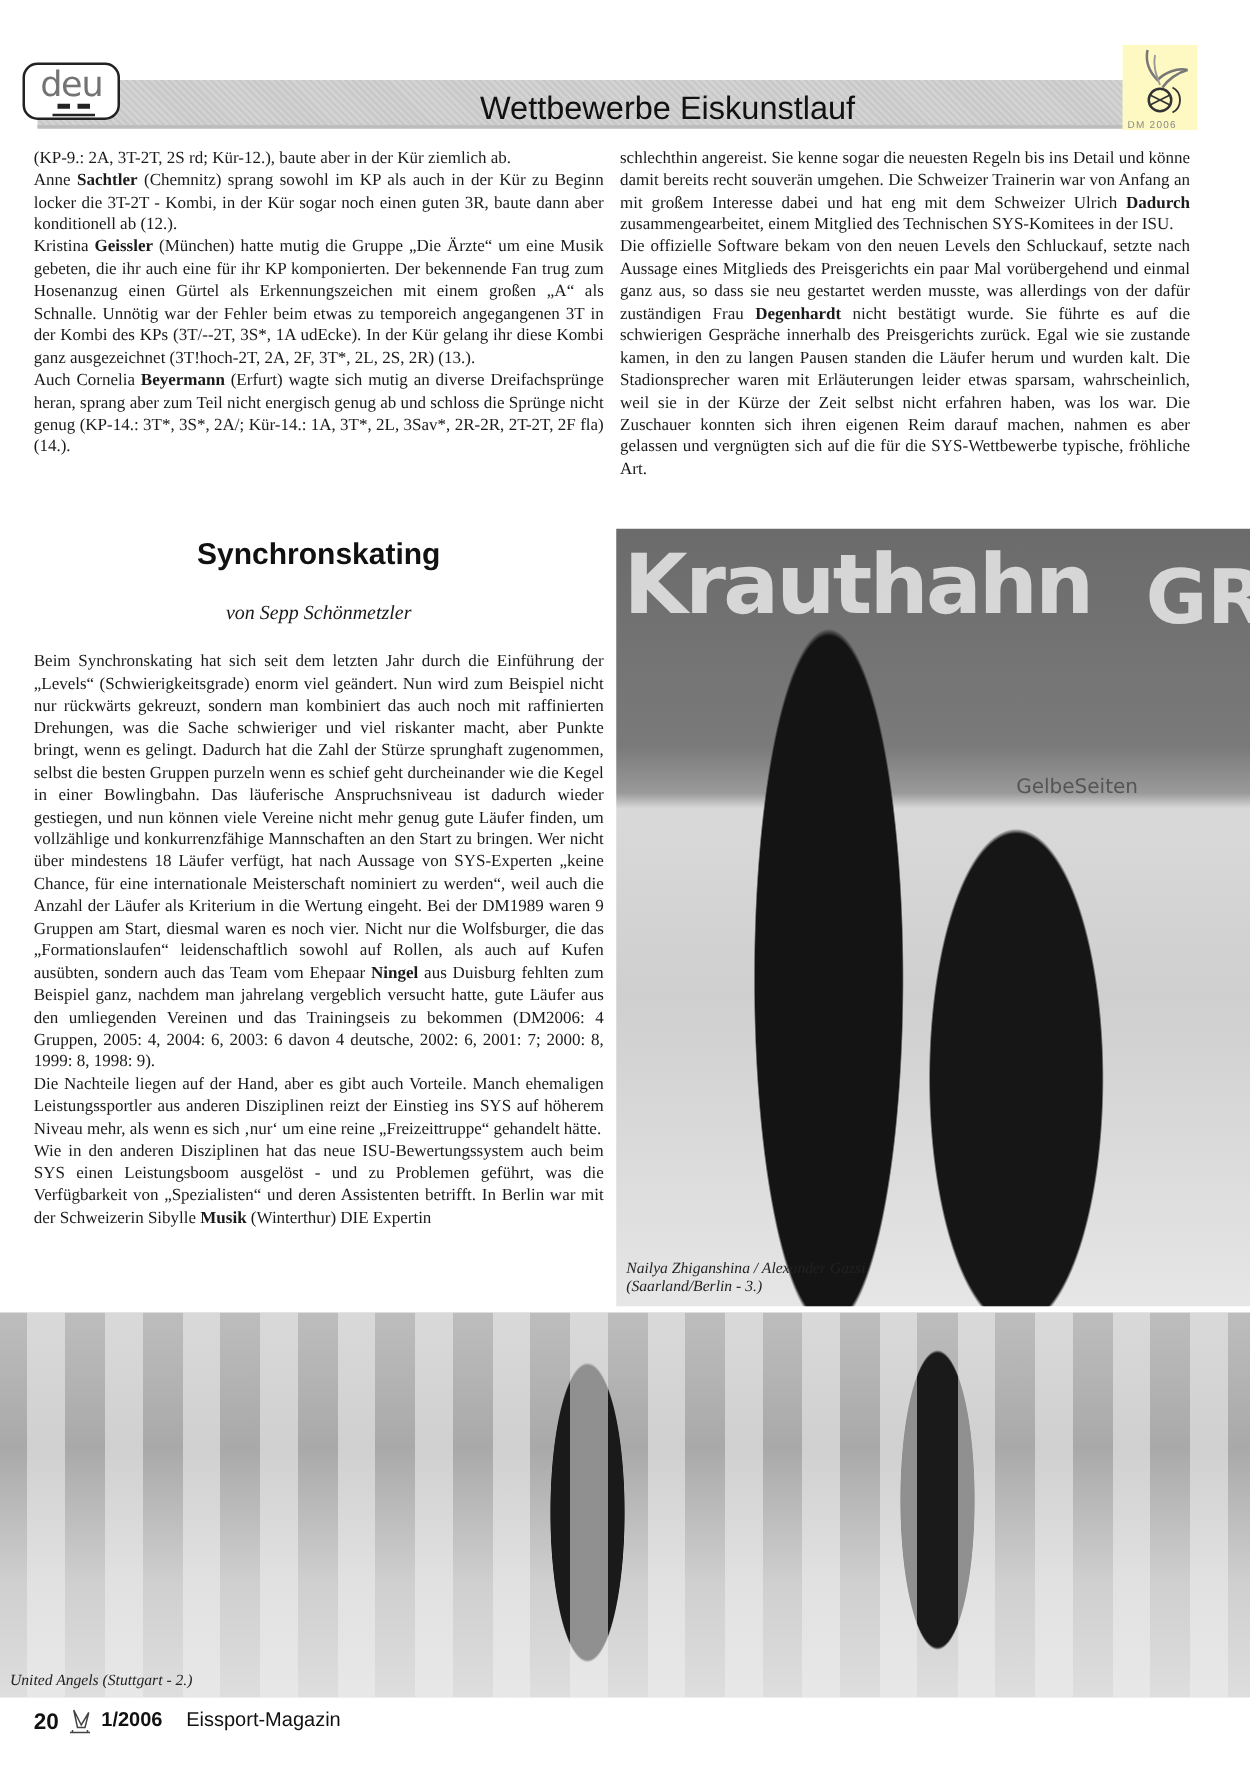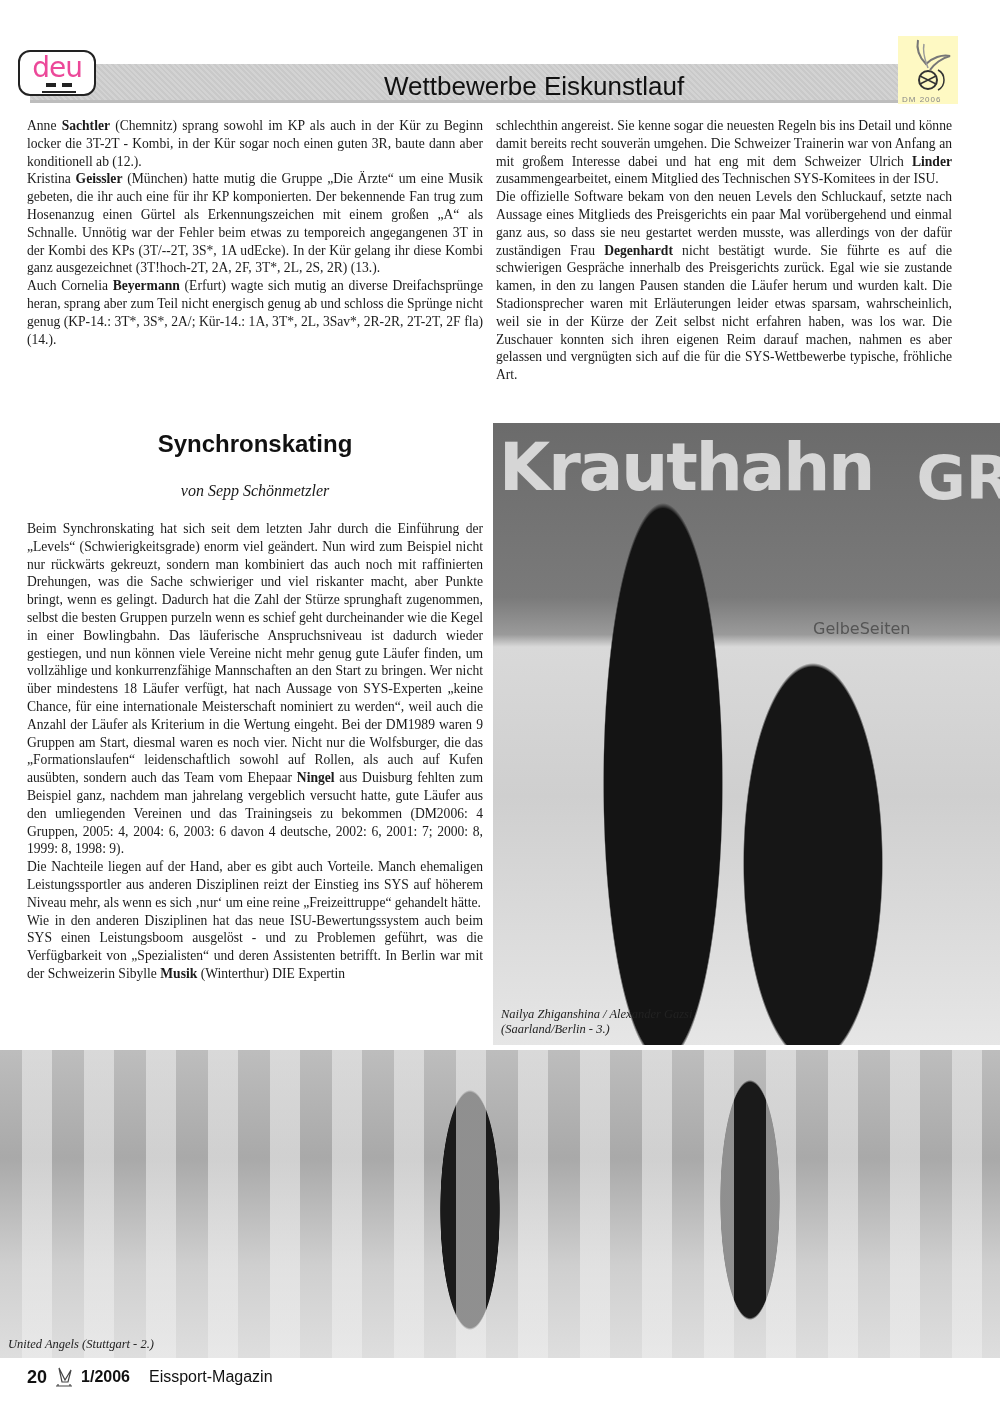--- a/index.html
+++ b/index.html
@@ -1,20 +1,20 @@
 <!DOCTYPE html>
 <html><head>
 <meta charset="utf-8">
 <style>
   html,body{margin:0;padding:0;background:#fff;}
   body{width:1000px;height:1412px;position:relative;overflow:hidden;font-family:"Liberation Serif",serif;color:#1a1a1a;}
   .header-band{position:absolute;left:30px;top:64px;width:920px;height:38px;background:repeating-linear-gradient(45deg,#c9c9c9 0 2px,#d3d3d3 2px 4px);}
   .header-band-strip{position:absolute;left:30px;top:100px;width:920px;height:3px;background:#bdbdbd;}
   .deu-logo{position:absolute;left:18px;top:50px;width:78px;height:46px;border:2px solid #222;border-radius:12px;background:#fff;box-sizing:border-box;}
-  .deu-logo-text{position:absolute;left:0;right:0;top:0;text-align:center;font-family:"DejaVu Sans",sans-serif;font-size:28px;line-height:32px;color:#ec4899;letter-spacing:-1px;}
+  .deu-logo-text{position:absolute;left:0;right:0;top:0;text-align:center;font-family:"DejaVu Sans",sans-serif;font-size:28px;line-height:32px;color:#737373;letter-spacing:-1px;}
   .deu-logo-skate{position:absolute;left:22px;top:34px;width:34px;height:5px;border-bottom:2px solid #222;}
   .deu-logo-skate::before{content:"";position:absolute;left:4px;top:-3px;width:10px;height:4px;background:#222;}
   .deu-logo-skate::after{content:"";position:absolute;left:20px;top:-3px;width:10px;height:4px;background:#222;}
   .section-title{position:absolute;left:384px;top:71px;font-family:"Liberation Sans",sans-serif;font-size:26px;color:#111;}
   .dm-logo{position:absolute;left:898px;top:36px;width:60px;height:68px;background:#fef9c3;}
   .dm-logo-text{position:absolute;left:4px;bottom:0;font-family:"Liberation Sans",sans-serif;font-size:8px;color:#888;letter-spacing:1px;}
   .col{position:absolute;font-size:13.6px;line-height:17.8px;text-align:justify;}
   .col p{margin:0;}
   .col-left-top{left:27px;top:117px;width:456px;}
   .col-right-top{left:496px;top:117px;width:456px;}
@@ -60,27 +60,28 @@
     <path d="M20 4 C18 14 22 22 28 28 C34 22 44 18 52 20 C44 22 36 28 32 34" fill="none" stroke="#777" stroke-width="2"></path>
     <path d="M26 8 C24 18 28 26 30 32" fill="none" stroke="#999" stroke-width="1.5"></path>
     <circle cx="30" cy="44" r="9" fill="none" stroke="#333" stroke-width="2"></circle>
     <path d="M22 40 L38 48 M22 48 L38 40" stroke="#333" stroke-width="1.5"></path>
     <path d="M40 34 C48 38 48 50 40 54" fill="none" stroke="#333" stroke-width="1.5"></path>
   </svg>
   <div class="dm-logo-text">DM 2006</div>
 </div>
 
 <div class="col col-left-top">
+    <p><span>(KP-9.: 2A, 3T-2T, 2S rd; Kür-12.), baute aber in der Kür ziemlich ab.</span></p>
     <p><span>Anne </span><b>Sachtler</b><span> (Chemnitz) sprang sowohl im KP als auch in der Kür zu Beginn locker die 3T-2T - Kombi, in der Kür sogar noch einen guten 3R, baute dann aber konditionell ab (12.).</span></p>
     <p><span>Kristina </span><b>Geissler</b><span> (München) hatte mutig die Gruppe „Die Ärzte“ um eine Musik gebeten, die ihr auch eine für ihr KP komponierten. Der bekennende Fan trug zum Hosenanzug einen Gürtel als Erkennungszeichen mit einem großen „A“ als Schnalle. Unnötig war der Fehler beim etwas zu temporeich angegangenen 3T in der Kombi des KPs (3T/--2T, 3S*, 1A udEcke). In der Kür gelang ihr diese Kombi ganz ausgezeichnet (3T!hoch-2T, 2A, 2F, 3T*, 2L, 2S, 2R) (13.).</span></p>
     <p><span>Auch Cornelia </span><b>Beyermann</b><span> (Erfurt) wagte sich mutig an diverse Dreifachsprünge heran, sprang aber zum Teil nicht energisch genug ab und schloss die Sprünge nicht genug (KP-14.: 3T*, 3S*, 2A/; Kür-14.: 1A, 3T*, 2L, 3Sav*, 2R-2R, 2T-2T, 2F fla) (14.).</span></p>
   </div>
 
 <div class="col col-right-top">
-    <p><span>schlechthin angereist. Sie kenne sogar die neuesten Regeln bis ins Detail und könne damit bereits recht souverän umgehen. Die Schweizer Trainerin war von Anfang an mit großem Interesse dabei und hat eng mit dem Schweizer Ulrich </span><b>Linder</b><span> zusammengearbeitet, einem Mitglied des Technischen SYS-Komitees in der ISU.</span></p>
+    <p><span>schlechthin angereist. Sie kenne sogar die neuesten Regeln bis ins Detail und könne damit bereits recht souverän umgehen. Die Schweizer Trainerin war von Anfang an mit großem Interesse dabei und hat eng mit dem Schweizer Ulrich </span><b>Dadurch</b><span> zusammengearbeitet, einem Mitglied des Technischen SYS-Komitees in der ISU.</span></p>
     <p><span>Die offizielle Software bekam von den neuen Levels den Schluckauf, setzte nach Aussage eines Mitglieds des Preisgerichts ein paar Mal vorübergehend und einmal ganz aus, so dass sie neu gestartet werden musste, was allerdings von der dafür zuständigen Frau </span><b>Degenhardt</b><span> nicht bestätigt wurde. Sie führte es auf die schwierigen Gespräche innerhalb des Preisgerichts zurück. Egal wie sie zustande kamen, in den zu langen Pausen standen die Läufer herum und wurden kalt. Die Stadionsprecher waren mit Erläuterungen leider etwas sparsam, wahrscheinlich, weil sie in der Kürze der Zeit selbst nicht erfahren haben, was los war. Die Zuschauer konnten sich ihren eigenen Reim darauf machen, nahmen es aber gelassen und vergnügten sich auf die für die SYS-Wettbewerbe typische, fröhliche Art.</span></p>
   </div>
 
 <div class="article-title">Synchronskating</div>
 <div class="byline">von Sepp Schönmetzler</div>
 <div class="col col-article">
     <p><span>Beim Synchronskating hat sich seit dem letzten Jahr durch die Einführung der „Levels“ (Schwierigkeitsgrade) enorm viel geändert. Nun wird zum Beispiel nicht nur rückwärts gekreuzt, sondern man kombiniert das auch noch mit raffinierten Drehungen, was die Sache schwieriger und viel riskanter macht, aber Punkte bringt, wenn es gelingt. Dadurch hat die Zahl der Stürze sprunghaft zugenommen, selbst die besten Gruppen purzeln wenn es schief geht durcheinander wie die Kegel in einer Bowlingbahn. Das läuferische Anspruchsniveau ist dadurch wieder gestiegen, und nun können viele Vereine nicht mehr genug gute Läufer finden, um vollzählige und konkurrenzfähige Mannschaften an den Start zu bringen. Wer nicht über mindestens 18 Läufer verfügt, hat nach Aussage von SYS-Experten „keine Chance, für eine internationale Meisterschaft nominiert zu werden“, weil auch die Anzahl der Läufer als Kriterium in die Wertung eingeht. Bei der DM1989 waren 9 Gruppen am Start, diesmal waren es noch vier. Nicht nur die Wolfsburger, die das „Formationslaufen“ leidenschaftlich sowohl auf Rollen, als auch auf Kufen ausübten, sondern auch das Team vom Ehepaar </span><b>Ningel</b><span> aus Duisburg fehlten zum Beispiel ganz, nachdem man jahrelang vergeblich versucht hatte, gute Läufer aus den umliegenden Vereinen und das Trainingseis zu bekommen (DM2006: 4 Gruppen, 2005: 4, 2004: 6, 2003: 6 davon 4 deutsche, 2002: 6, 2001: 7; 2000: 8, 1999: 8, 1998: 9).</span></p>
     <p><span>Die Nachteile liegen auf der Hand, aber es gibt auch Vorteile. Manch ehemaligen Leistungssportler aus anderen Disziplinen reizt der Einstieg ins SYS auf höherem Niveau mehr, als wenn es sich ‚nur‘ um eine reine „Freizeittruppe“ gehandelt hätte.</span></p>
     <p><span>Wie in den anderen Disziplinen hat das neue ISU-Bewertungssystem auch beim SYS einen Leistungsboom ausgelöst - und zu Problemen geführt, was die Verfügbarkeit von „Spezialisten“ und deren Assistenten betrifft. In Berlin war mit der Schweizerin Sibylle </span><b>Musik</b><span> (Winterthur) DIE Expertin</span></p>
   </div>

